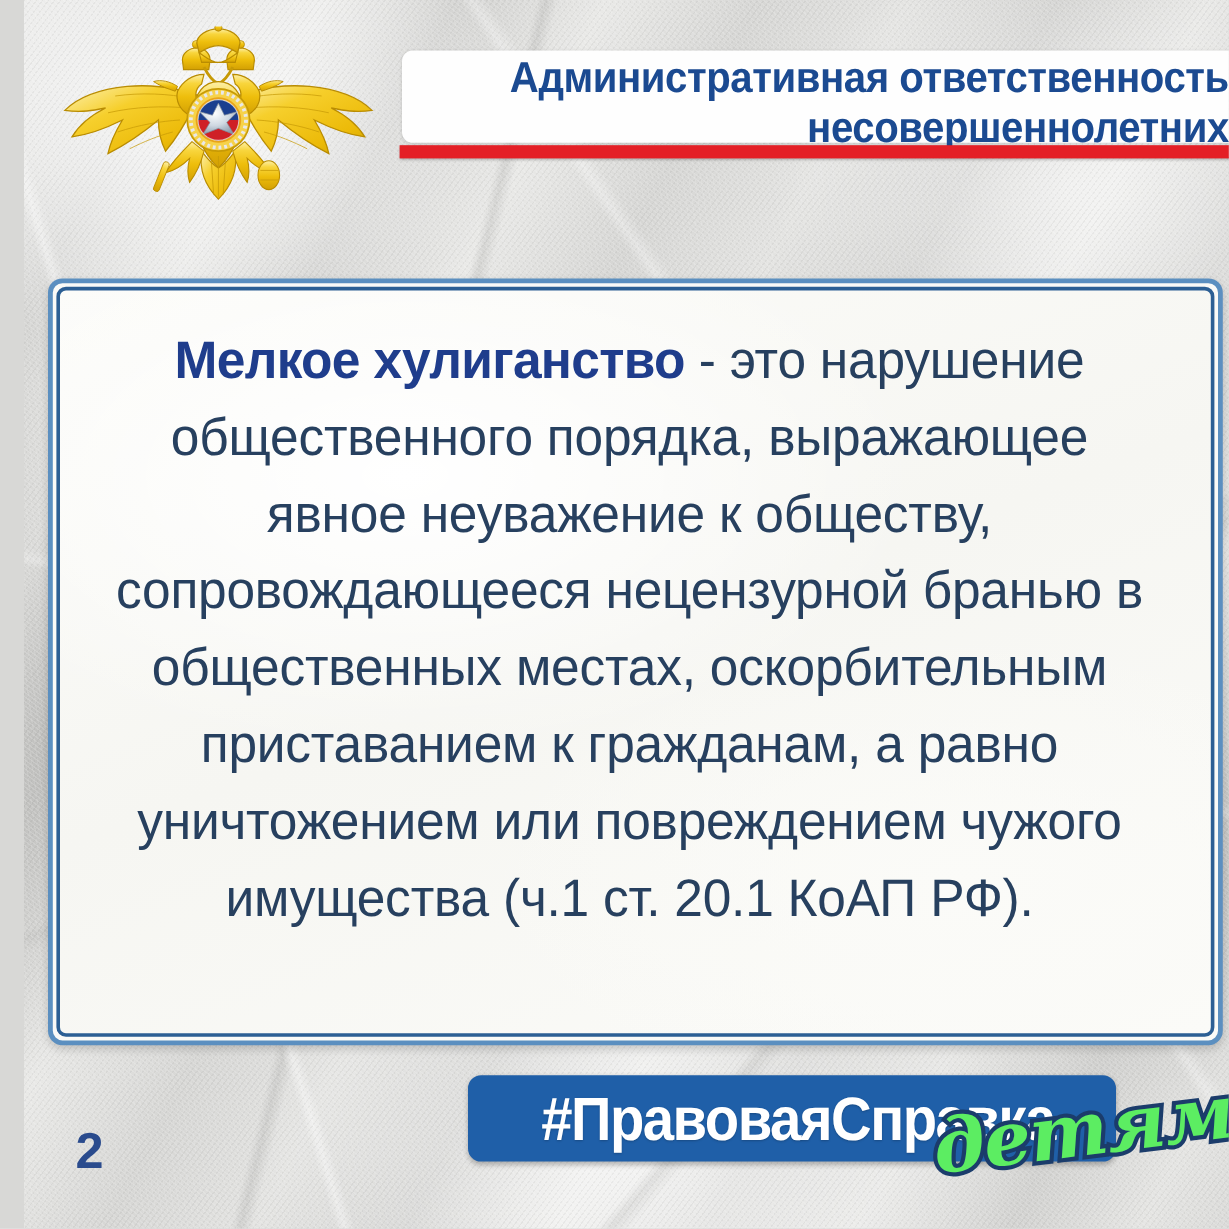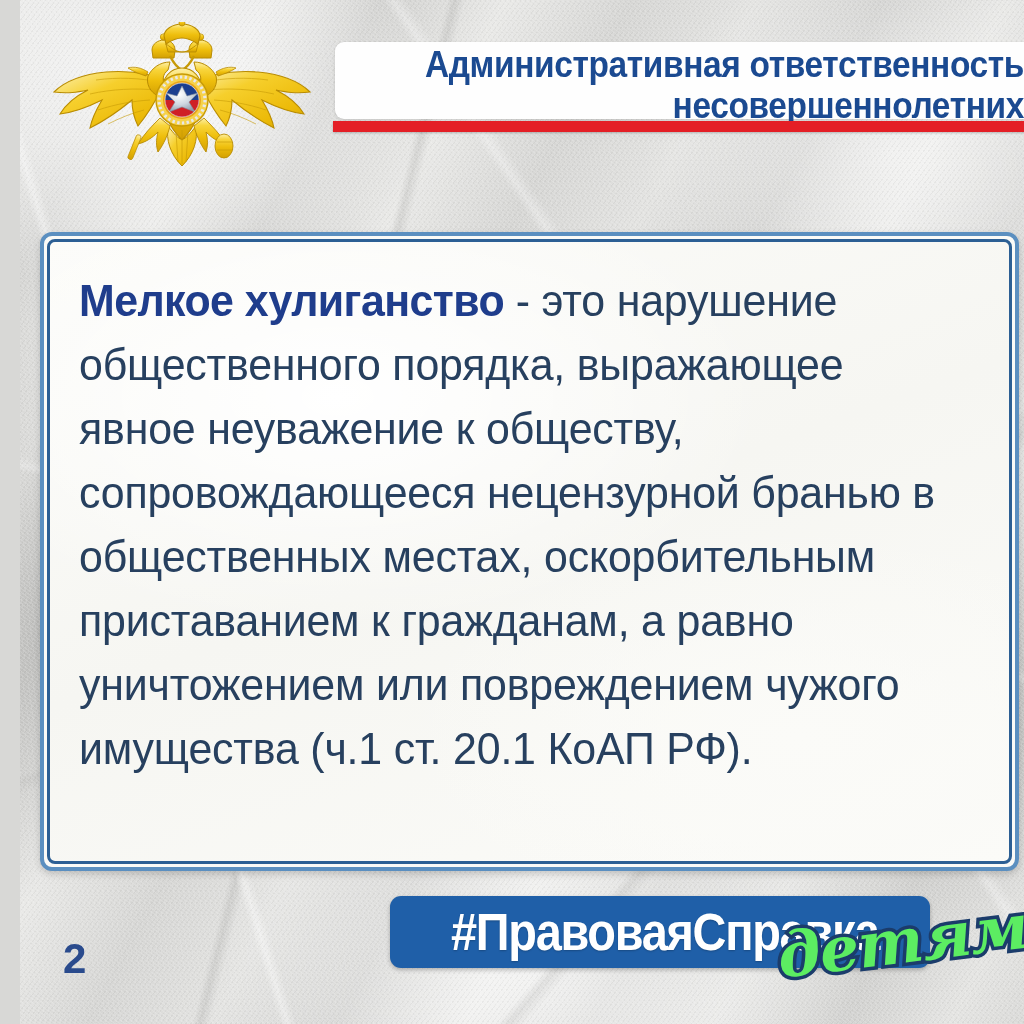--- a/index.html
+++ b/index.html
@@ -119,20 +119,21 @@
     position: absolute;
     left: 20px;
     top: 232px;
     width: 979px;
     height: 639px;
     border-radius: 12px;
     background: #fafaf7;
     border: 4px solid #5b8fc0;
     box-shadow: 0 3px 7px rgba(0,0,0,.17);
     padding: 3px;
+    text-align: center;
   }
 
   #card-inner {
     width: 100%;
     height: 100%;
     border: 3px solid #2c5f94;
     border-radius: 8px;
     background:
       radial-gradient(ellipse 60% 50% at 30% 25%, #ffffff, rgba(255,255,255,0) 75%),
       radial-gradient(ellipse 55% 45% at 78% 80%, #fbfbf8, rgba(255,255,255,0) 75%),

